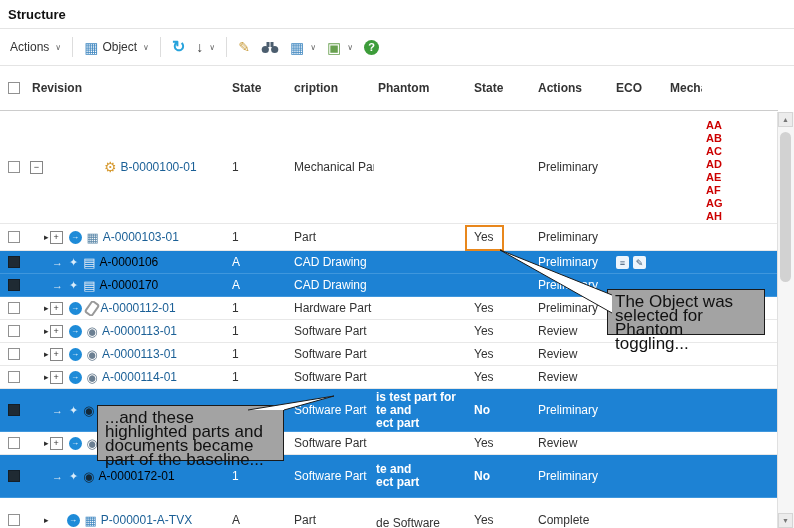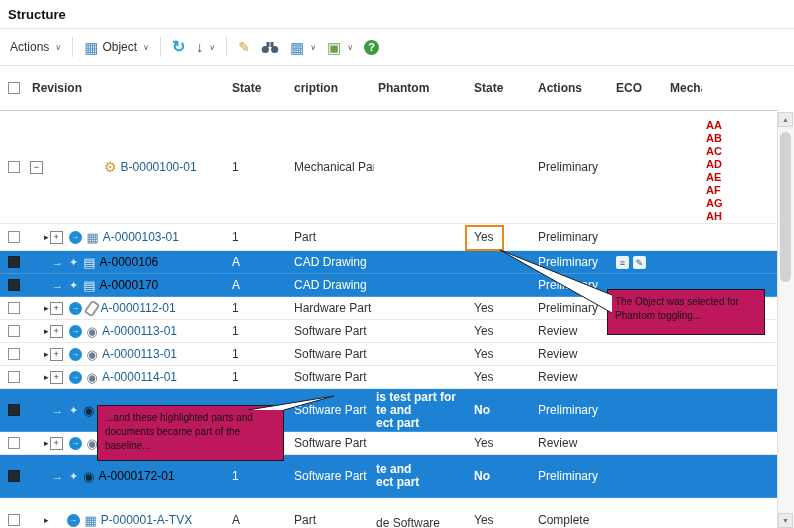--- a/index.html
+++ b/index.html
@@ -68,22 +68,22 @@
   .sel{background:#1d82d4;color:#fff;border-bottom:1px solid #3f97dd;}
   .sel .nlink{color:#000000;text-align:right;}
   .sel .dline{font-weight:bold;}
   .sel .c-ph{font-weight:bold;}
   .sel .pin{color:#d9ecfa;}
   .sel .carrow{color:#dbe8f2;}
   .sel .i-cad{color:#e8eef5;}
   
   .orange-box{position:absolute;left:465px;top:225px;width:39px;height:26px;
               border:2px solid #e8871c;z-index:30;box-sizing:border-box;}
-  .callout{position:absolute;background:#be185d;border:1px solid #1a1a1a;color:#111;
-           font-size:10px;line-height:14px;padding:5px 7px;z-index:40;box-sizing:border-box;}
+  .callout{position:absolute;background:#a3a3a3;border:1px solid #1a1a1a;color:#111;
+           font-size:17px;line-height:14px;padding:5px 7px;z-index:40;box-sizing:border-box;}
   .callout1{left:607px;top:289px;width:158px;height:46px;}
   .callout2{left:97px;top:405px;width:187px;height:56px;}
   .overlay{position:absolute;left:0;top:0;z-index:50;pointer-events:none;}
   
   .vscroll{position:absolute;right:0;top:112px;bottom:0;width:16px;background:#f6f6f6;
            border-left:1px solid #e0e0e0;z-index:20;}
   .vs-up,.vs-down{position:absolute;left:0;width:15px;height:15px;background:#ececec;
            border:1px solid #d5d5d5;color:#777;font-size:7px;display:flex;align-items:center;
            justify-content:center;box-sizing:border-box;cursor:pointer;}
   .vs-up{top:0;} .vs-down{bottom:0;}

